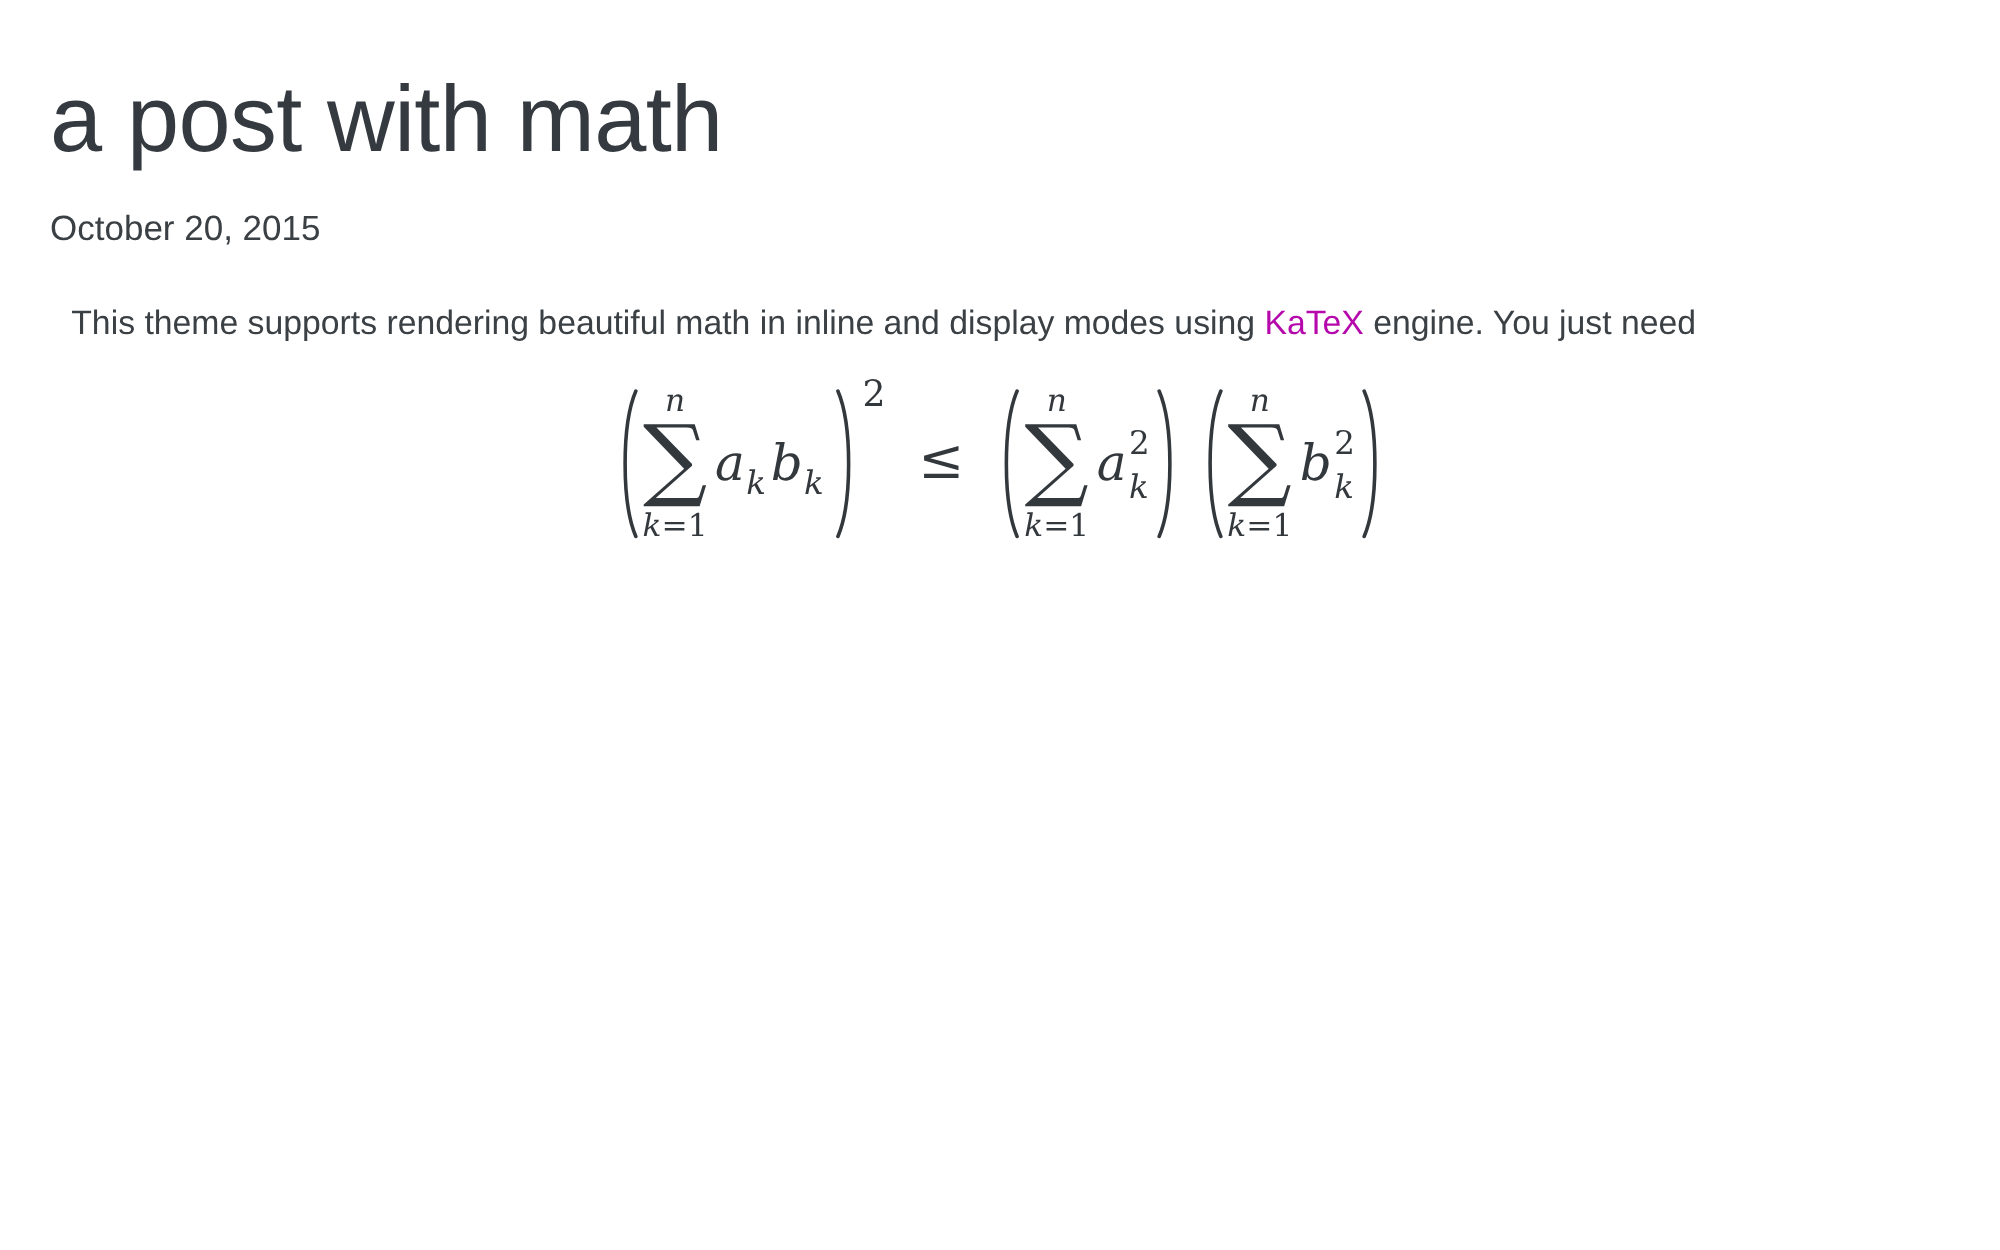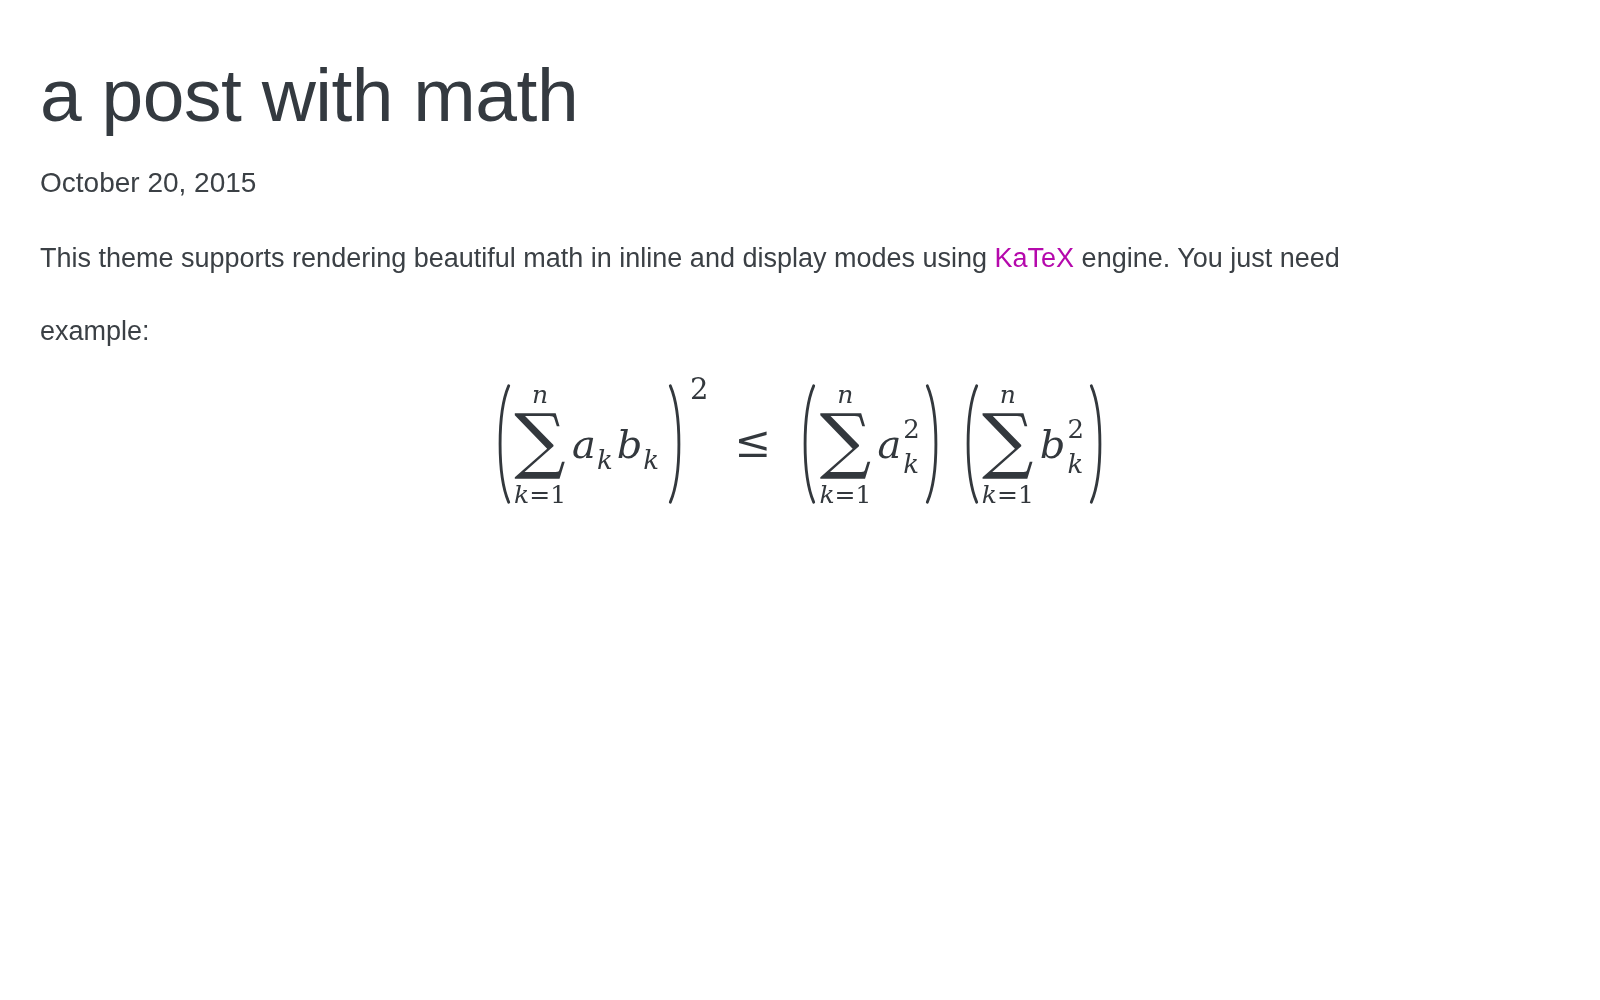--- a/index.html
+++ b/index.html
@@ -27,21 +27,21 @@
     letter-spacing: -0.5px;
     line-height: 1.1;
     color: var(--heading-color);
   }
   .post-date {
     font-size: 28px;
     color: var(--text-color);
     margin: 0 0 36px 0;
   }
   .para {
-    margin: 0 0 26px 0;
+    margin: 0 0 26px 17px;
     font-size: 27px;
     color: var(--text-color);
   }
   .line {
     display: block;
     line-height: 47.5px;
     white-space: nowrap;
   }
   a.run-link {
     color: var(--link-color);
@@ -157,21 +157,20 @@
 
 <div class="page">
   <main>
     <h1 class="post-title">a post with math</h1>
     <div class="post-date">October 20, 2015</div>
 
     <p class="para">
         <span class="line"><span class="run-text">This theme supports rendering beautiful math in inline and display modes using </span><a class="run-link" href="#">KaTeX</a><span class="run-text"> engine. You just need</span></span>
       </p>
     <p class="para">
-        <span class="line"><span class="run-text">example:</span></span>
       </p>
 
     <div class="equation" id="equation">
         <span class="eq-group">
           <svg viewBox="0 0 20 130" class="paren">
             <path d="M17 4 C 5 32 5 98 17 126" fill="none" stroke="currentColor" stroke-width="3" stroke-linecap="round"></path>
           </svg>
           <span class="sum-col">
             <span class="sum-upper">n</span>
             <span class="sum-sigma">∑</span>

